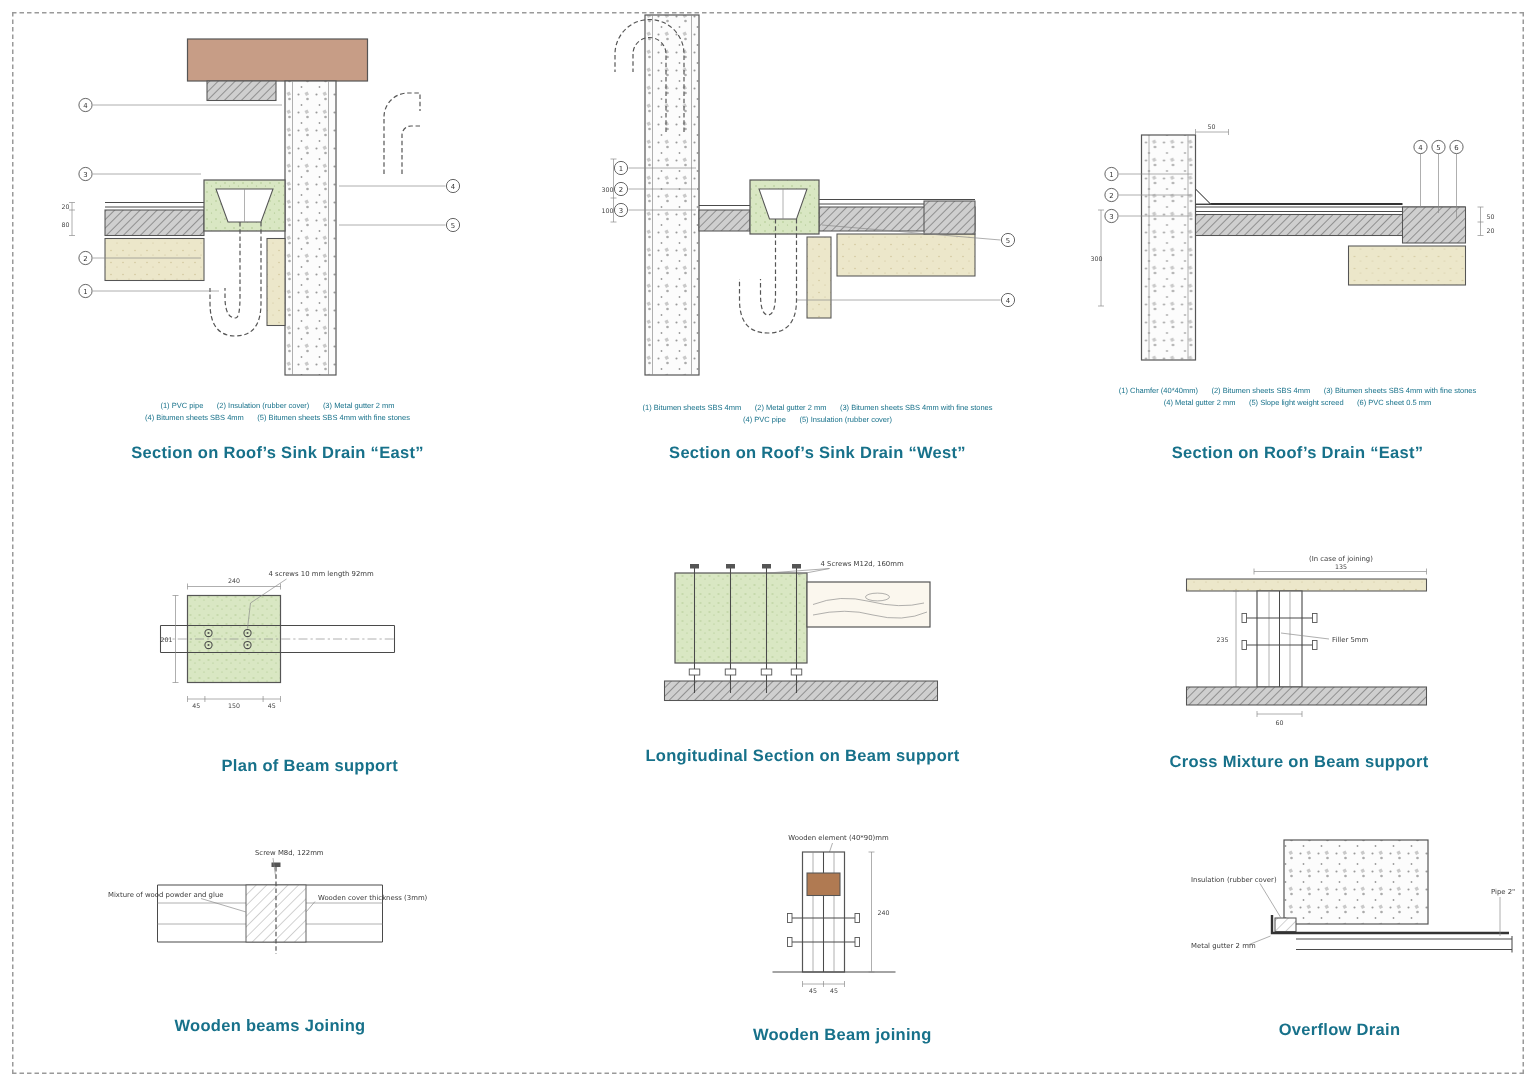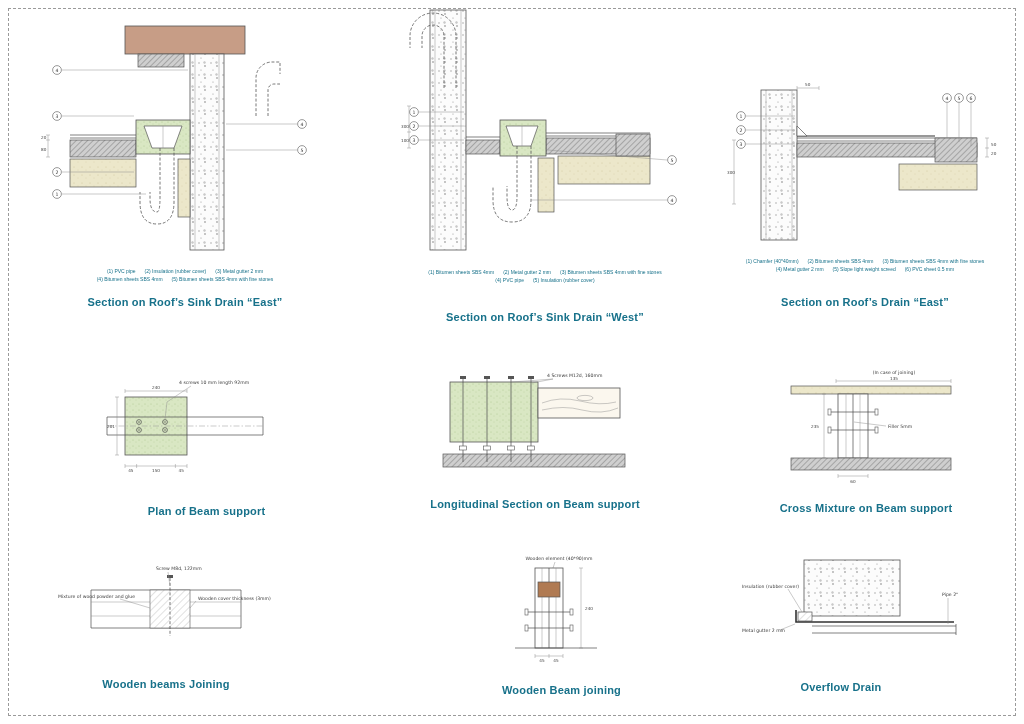--- a/index.html
+++ b/index.html
@@ -209,21 +209,21 @@
     <div class="legend-row">
       <span class="legend-item">(1) Bitumen sheets SBS 4mm</span>
       <span class="legend-item">(2) Metal gutter 2 mm</span>
       <span class="legend-item">(3) Bitumen sheets SBS 4mm with fine stones</span>
     </div>
     <div class="legend-row">
       <span class="legend-item">(4) PVC pipe</span>
       <span class="legend-item">(5) Insulation (rubber cover)</span>
     </div>
   </div>
-  <div class="panel-title" style="margin-top:28px;">Section on Roof’s Sink Drain “West”</div>
+  <div class="panel-title" style="margin-top:13px;">Section on Roof’s Sink Drain “West”</div>
 </div>
 
 <div class="panel" style="left:725px; top:80px; width:280px;">
   <svg width="280" height="172" viewBox="0 0 280 172">
     <rect x="36" y="10" width="36" height="150" fill="url(#stone)" stroke="#555" stroke-width=".8"></rect>
     <line x1="41" y1="10" x2="41" y2="160" class="lt"></line>
     <line x1="67" y1="10" x2="67" y2="160" class="lt"></line>
     <g>
       <line x1="72" y1="56" x2="210" y2="56" stroke="#333" stroke-width="1.2"></line>
       <line x1="72" y1="58" x2="252" y2="58" class="ln"></line>
@@ -409,21 +409,21 @@
     <g>
       <line x1="72" y1="110" x2="102" y2="110" class="ld"></line>
       <line x1="72" y1="108" x2="72" y2="112" class="ld"></line>
       <line x1="102" y1="108" x2="102" y2="112" class="ld"></line>
       <text x="87" y="117" class="dim" text-anchor="middle">60</text>
     </g>
   </svg>
   <div class="panel-title" style="margin-top:16px;">Cross Mixture on Beam support</div>
 </div>
 
-<div class="panel" style="left:56px; top:556px; width:220px;">
+<div class="panel" style="left:70px; top:556px; width:220px;">
   <svg width="220" height="102" viewBox="0 0 220 102">
     <g>
       <line x1="35" y1="34" x2="185" y2="34" class="ln"></line>
       <line x1="35" y1="72" x2="185" y2="72" class="ln"></line>
       <line x1="35" y1="34" x2="35" y2="72" class="ln"></line>
       <line x1="185" y1="34" x2="185" y2="72" class="ln"></line>
       <line x1="35" y1="46" x2="185" y2="46" class="lt"></line>
       <line x1="35" y1="60" x2="185" y2="60" class="lt"></line>
       <rect x="94" y="34" width="40" height="38" fill="url(#hatchL)" stroke="#555" stroke-width=".6"></rect>
     </g>
@@ -470,21 +470,21 @@
       <line x1="56" y1="102" x2="56" y2="106" class="ld"></line>
       <line x1="70" y1="102" x2="70" y2="106" class="ld"></line>
       <line x1="84" y1="102" x2="84" y2="106" class="ld"></line>
       <text x="63" y="110" class="dim" text-anchor="middle">45</text>
       <text x="77" y="110" class="dim" text-anchor="middle">45</text>
     </g>
   </svg>
   <div class="panel-title" style="margin-top:16px;">Wooden Beam joining</div>
 </div>
 
-<div class="panel" style="left:716px; top:554px; width:250px;">
+<div class="panel" style="left:768px; top:554px; width:250px;">
   <svg width="250" height="105" viewBox="0 0 250 105">
     <rect x="88" y="6" width="96" height="56" fill="url(#stone)" stroke="#555" stroke-width=".8"></rect>
     <rect x="82" y="58" width="14" height="9" fill="url(#hatchL)" stroke="#555" stroke-width=".7"></rect>
     <path d="M80 56 v12 h158" stroke="#333" stroke-width="1.6" fill="none"></path>
     <g>
       <line x1="96" y1="72" x2="240" y2="72" class="ln"></line>
       <line x1="96" y1="79" x2="240" y2="79" class="ln"></line>
       <line x1="240" y1="70" x2="240" y2="81" class="ln"></line>
     </g>
     <path d="M72 35 L86 58" class="ld"></path>

